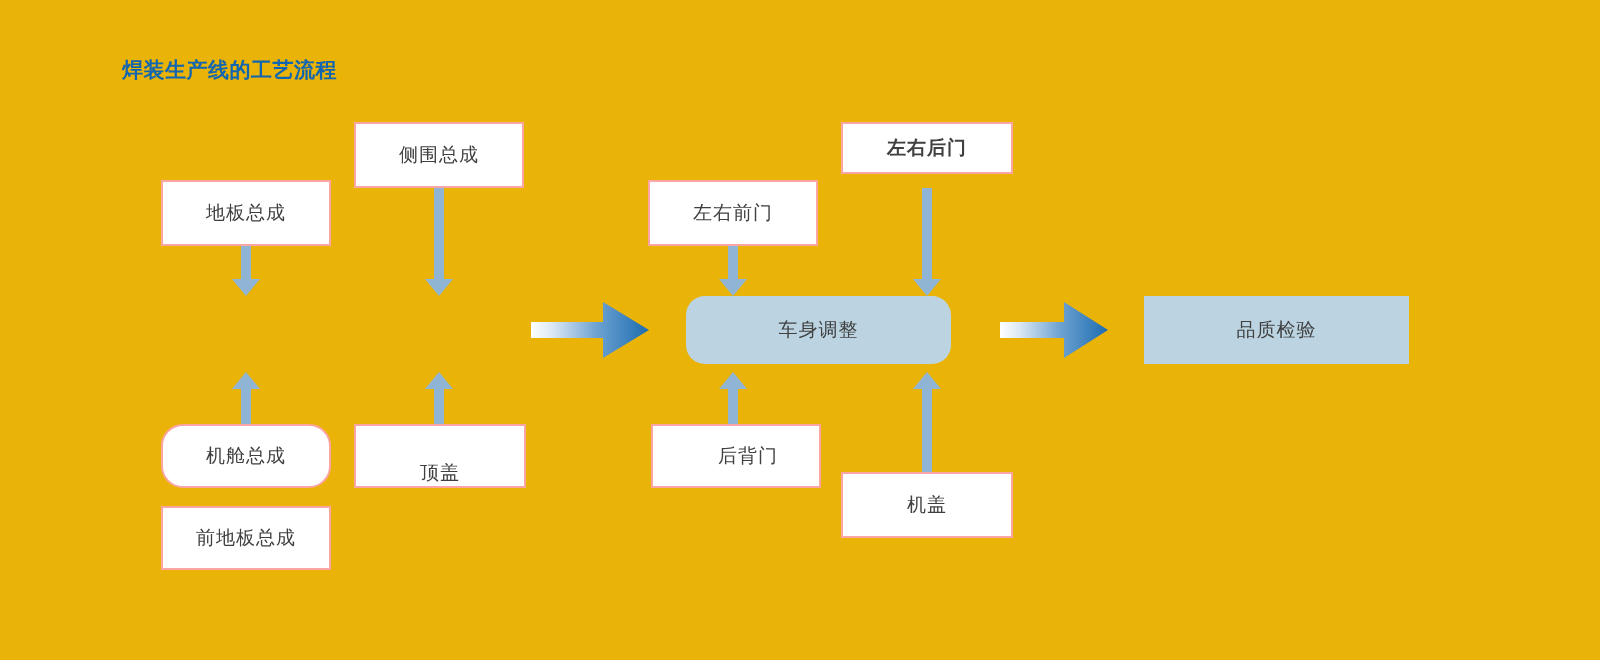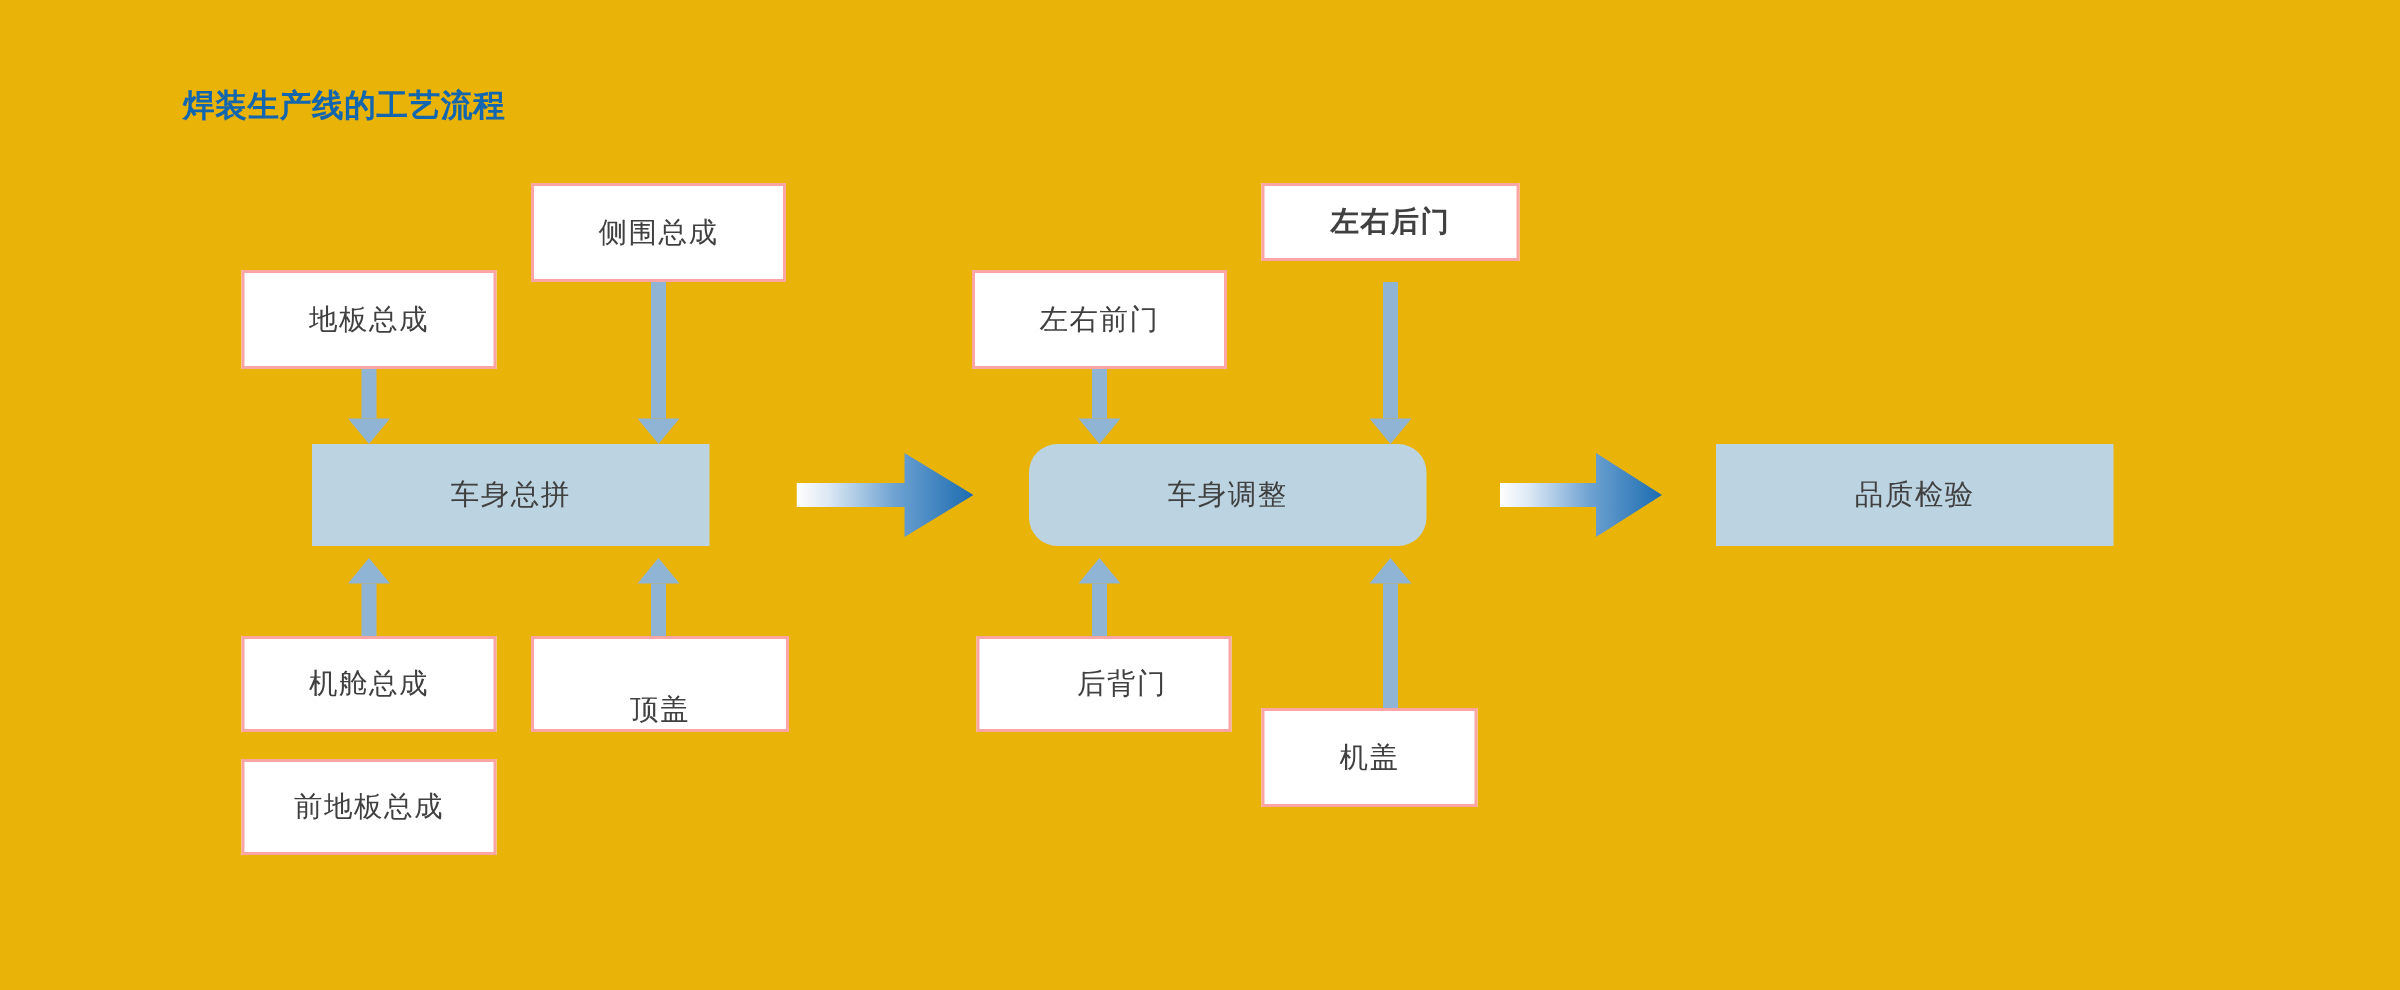--- a/index.html
+++ b/index.html
@@ -105,29 +105,26 @@
   </div>
 
   <div class="node part" style="left:161px; top:180px; width:170px; height:66px;">
     <span>地板总成</span>
   </div>
   <div class="varrow down" style="left:232px; top:246px; width:28px; height:50px;">
     <div class="shaft" style="top:0; width:10px; height:33px;"></div>
     <div class="head"></div>
   </div>
 
-  <div class="node process" style="left:208px; top:296px; width:265px; height:68px;">
-    <span>车身总拼</span>
-  </div>
 
   <div class="varrow up" style="left:232px; top:372px; width:28px; height:52px;">
     <div class="head"></div>
     <div class="shaft" style="bottom:0; width:10px; height:35px;"></div>
   </div>
-  <div class="node part" style="left:161px; top:424px; width:170px; height:64px;">
+  <div class="node part" style="left:161px; top:424px; width:170px; height:64px;border-radius:22px;">
     <span>机舱总成</span>
   </div>
 
   <div class="node part" style="left:161px; top:506px; width:170px; height:64px;">
     <span>前地板总成</span>
   </div>
 
   <div class="varrow up" style="left:425px; top:372px; width:28px; height:52px;">
     <div class="head"></div>
     <div class="shaft" style="bottom:0; width:10px; height:35px;"></div>
@@ -175,21 +172,21 @@
     <div class="shaft" style="bottom:0; width:10px; height:35px;"></div>
   </div>
   <div class="node part" style="left:651px; top:424px; width:170px; height:64px;padding-left:24px;">
     <span>后背门</span>
   </div>
 
   <div class="varrow up" style="left:913px; top:372px; width:28px; height:100px;">
     <div class="head"></div>
     <div class="shaft" style="bottom:0; width:10px; height:83px;"></div>
   </div>
-  <div class="node part" style="left:841px; top:472px; width:144px; height:66px;">
+  <div class="node part" style="left:841px; top:472px; width:172px; height:66px;">
     <span>机盖</span>
   </div>
 
   <div class="connector" style="left:1000px; top:300px;">
     <svg width="108" height="60" viewBox="0 0 108 60">
       <defs>
         <linearGradient id="grad2" x1="0" y1="0" x2="1" y2="0">
           <stop offset="0%" stop-color="#FFFFFF"></stop>
           <stop offset="18%" stop-color="#DCE8F4"></stop>
           <stop offset="55%" stop-color="#6FA3D2"></stop>

